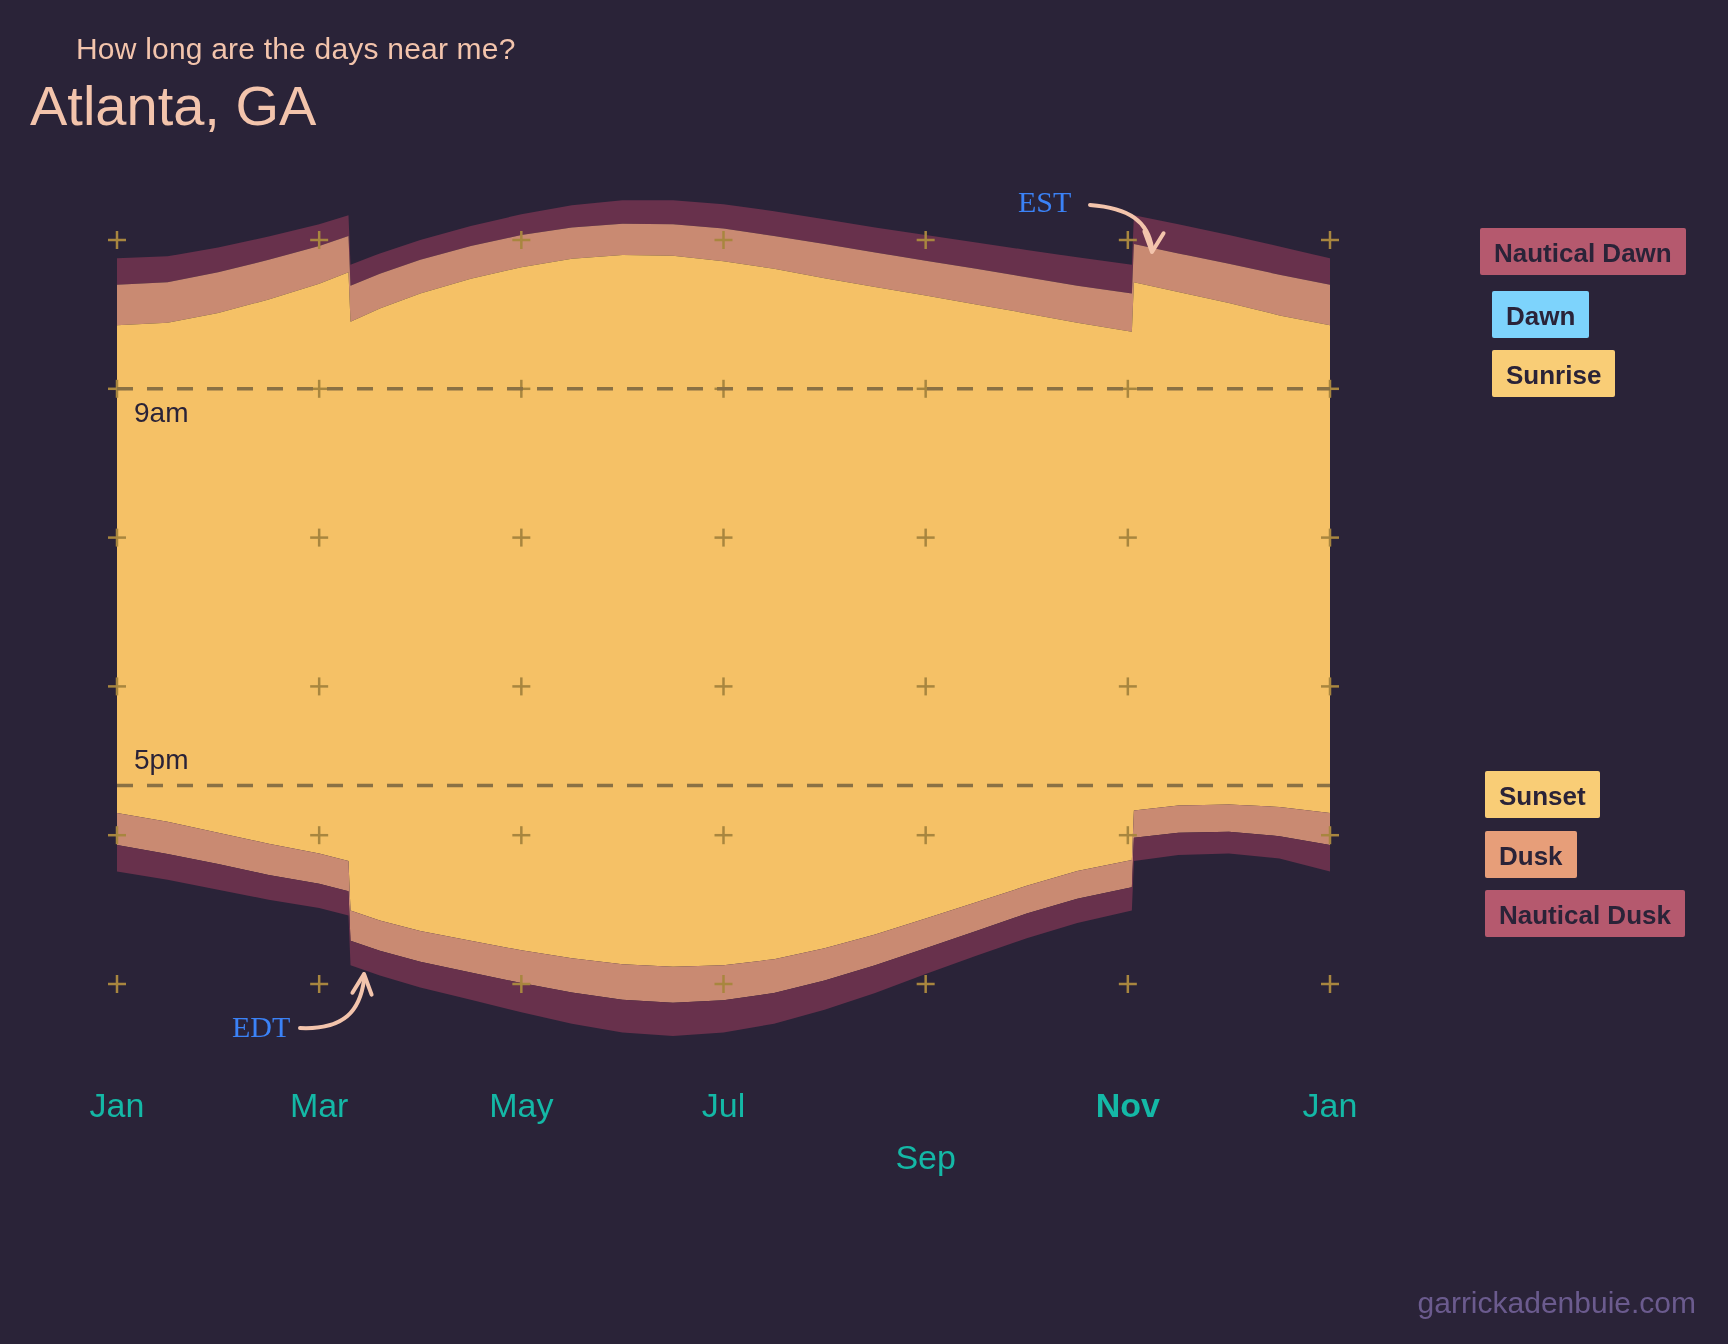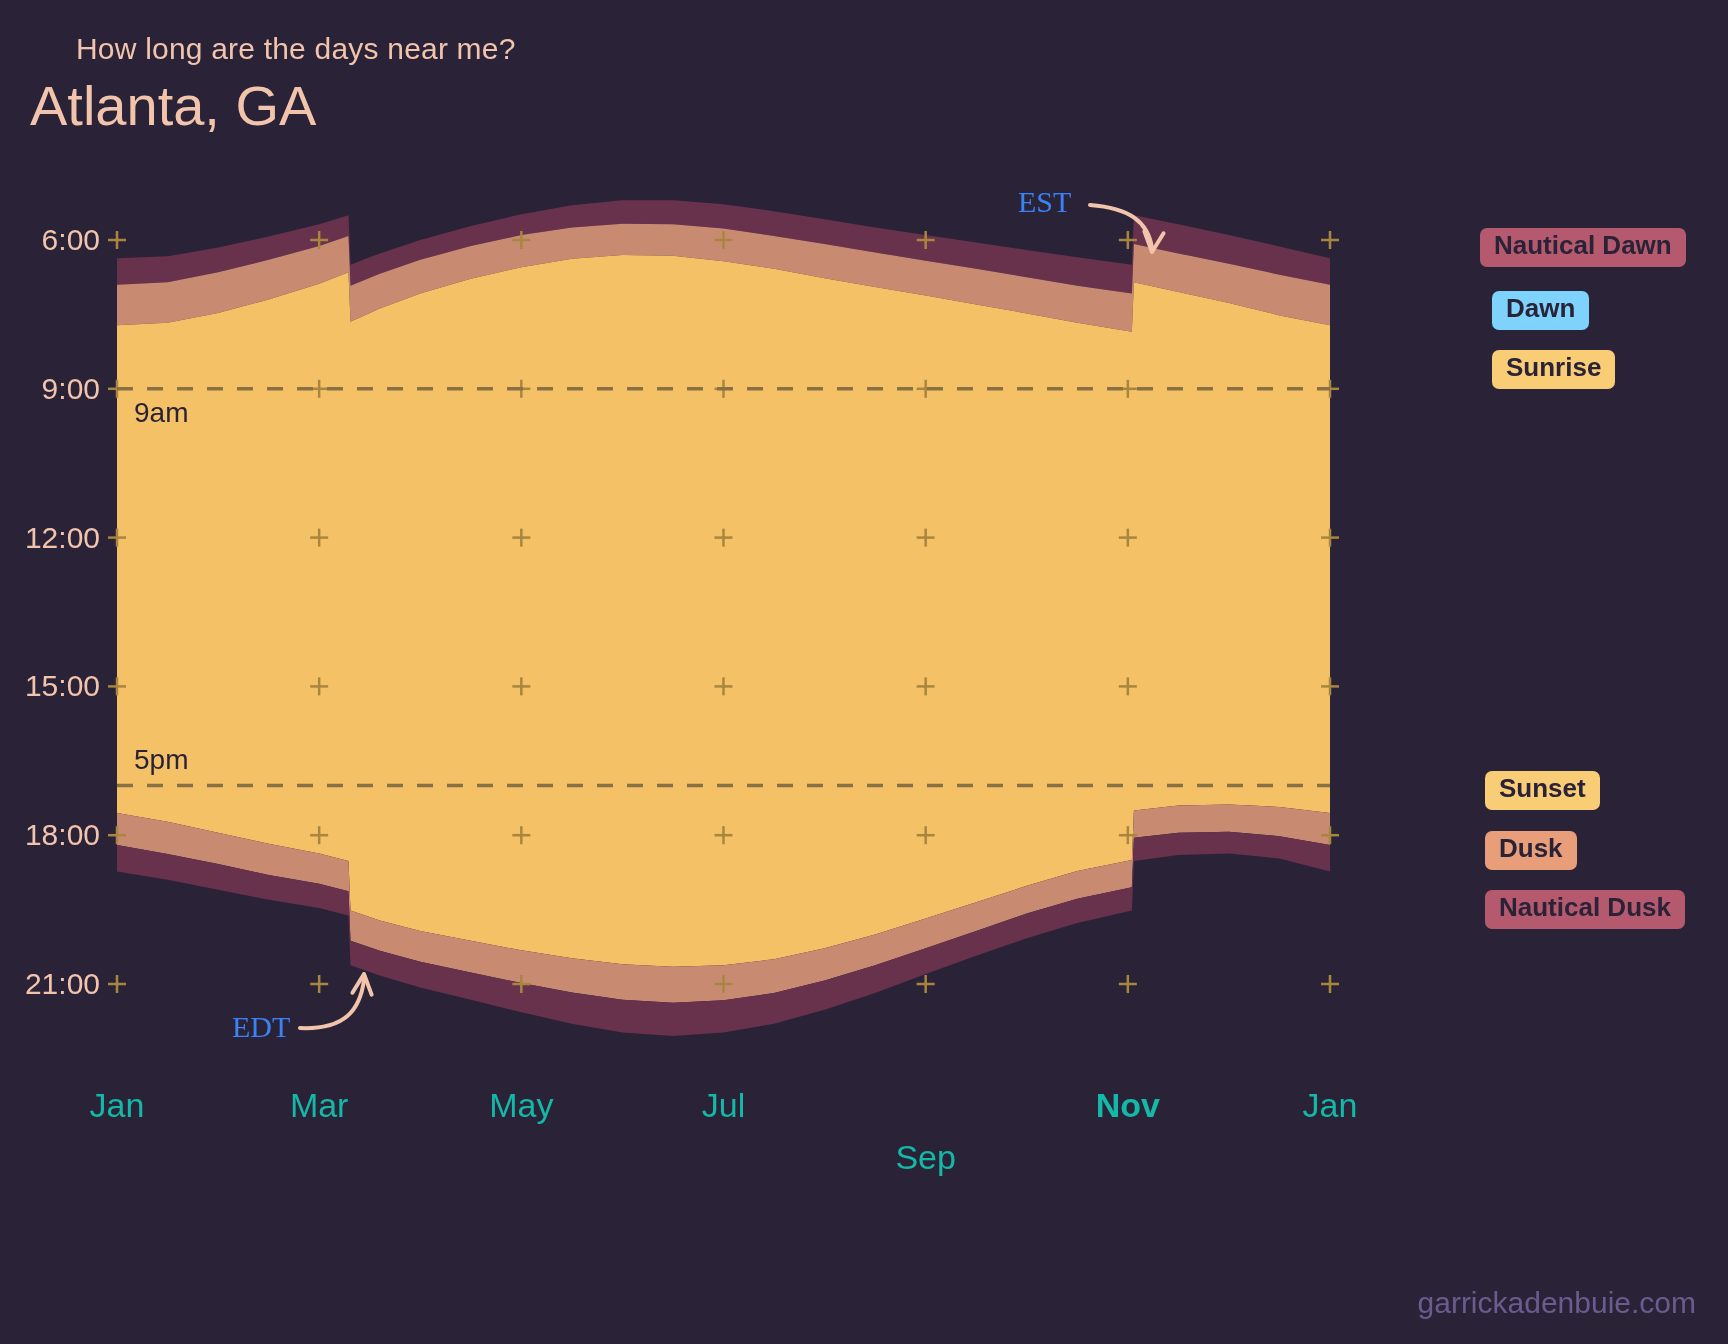--- a/index.html
+++ b/index.html
@@ -93,22 +93,22 @@
     white-space: nowrap;
     font-family: Liberation Serif, serif;
   }
 
   
   .legend-badge {
     position: absolute;
     font-size: 26px;
     font-weight: bold;
     color: #2a2338;
-    padding: 4px 14px 9px 14px;
-    border-radius: 7px;
+    padding: 12px 14px 9px 14px;
+    border-radius: 2px;
     white-space: nowrap;
     line-height: 1;
   }
 
   
   #watermark {
     position: absolute;
     right: 32px;
     bottom: 24px;
     font-size: 30px;
@@ -227,28 +227,20 @@
     <g id="arrows">
         <path d="M1090,205 C1130,208 1148,222 1152,248" fill="none" stroke="#f3c4ac" stroke-width="4" stroke-linecap="round"></path>
         <path d="M1152,252 L1163.5700375449276,233.28812593006876
         M1152,252 L1144.3780683972427,231.36250599896172" fill="none" stroke="#f3c4ac" stroke-width="4" stroke-linecap="round"></path>
         <path d="M300,1028 C345,1030 360,1010 364,980" fill="none" stroke="#f3c4ac" stroke-width="4" stroke-linecap="round"></path>
         <path d="M364,974 L352.42996245507237,992.7118740699312
         M364,974 L371.6219316027572,994.6374940010382" fill="none" stroke="#f3c4ac" stroke-width="4" stroke-linecap="round"></path>
       </g>
   </svg>
 
-  <div id="y-axis">
-      <div class="ytick-label" style="top: 240px;">6:00</div>
-      <div class="ytick-label" style="top: 388.8px;">9:00</div>
-      <div class="ytick-label" style="top: 537.6px;">12:00</div>
-      <div class="ytick-label" style="top: 686.4px;">15:00</div>
-      <div class="ytick-label" style="top: 835.2px;">18:00</div>
-      <div class="ytick-label" style="top: 984px;">21:00</div>
-    </div>
 
   <div id="x-axis">
       <div class="xtick-label" style="left: 117px; top: 1086px;">Jan</div>
       <div class="xtick-label" style="left: 319.167px; top: 1086px;">Mar</div>
       <div class="xtick-label" style="left: 521.333px; top: 1086px;">May</div>
       <div class="xtick-label" style="left: 723.5px; top: 1086px;">Jul</div>
       <div class="xtick-label" style="left: 925.667px; top: 1138px;">Sep</div>
       <div class="xtick-label" style="left: 1127.83px; top: 1086px; font-weight: bold;">Nov</div>
       <div class="xtick-label" style="left: 1330px; top: 1086px;">Jan</div>
     </div>

